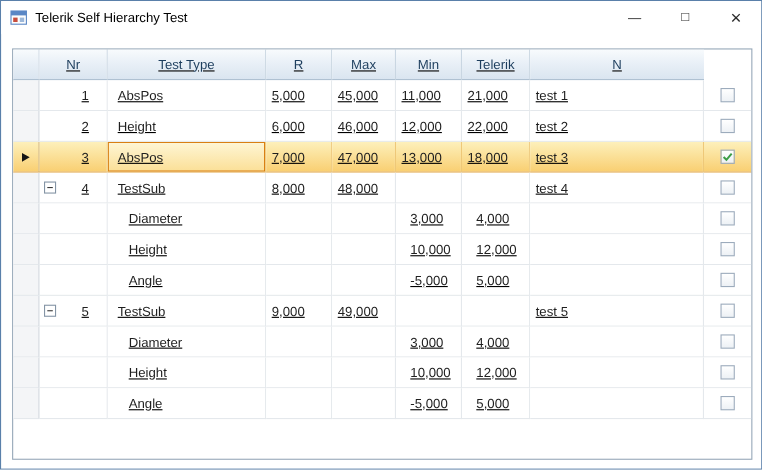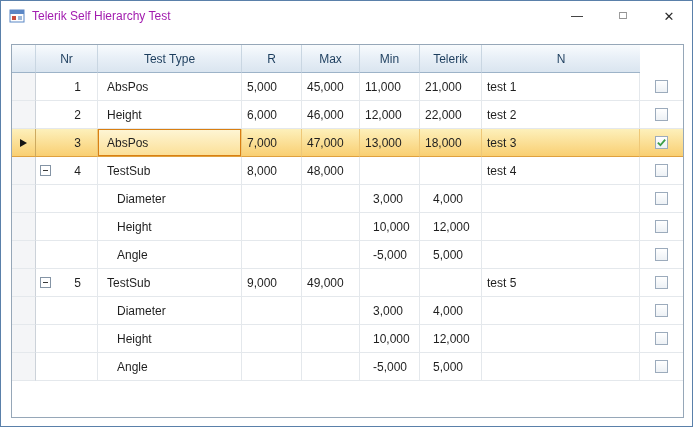--- a/index.html
+++ b/index.html
@@ -7,29 +7,29 @@
 
   .window{
     width:693px;height:427px;box-sizing:border-box;
     border:1px solid #5a80aa;background:#ffffff;
     position:relative;overflow:hidden;
   }
 
   
   .titlebar{height:30px;display:flex;align-items:center;background:#ffffff;}
   .app-icon{width:16px;height:16px;margin:0 7px 0 8px;display:inline-flex;flex:0 0 16px;}
-  .title{font-size:12px;color:#a21caf;white-space:nowrap;}
+  .title{font-size:12px;color:#000000;white-space:nowrap;}
   .win-controls{margin-left:auto;display:flex;height:30px;}
   .win-btn{width:46px;height:30px;display:flex;align-items:center;justify-content:center;color:#2b2b2b;cursor:default;}
   .glyph-min{font-size:12px;}
   .glyph-max{font-size:12px;transform:translateY(-1px);}
   .glyph-close{font-size:13px;}
 
   
-  .client{padding:13px 10px 0 10px;}
+  .client{padding:13px 10px 0 10px;text-decoration:underline;}
   .grid{
     width:673px;height:374px;box-sizing:border-box;
     border:1px solid #96a7b8;background:#ffffff;overflow:hidden;
   }
   .grid-row{
     display:grid;
     grid-template-columns:24px 62px 144px 60px 58px 60px 62px 158px 1fr;
   }
   .grid-header{height:28px;}
   .hcell{

